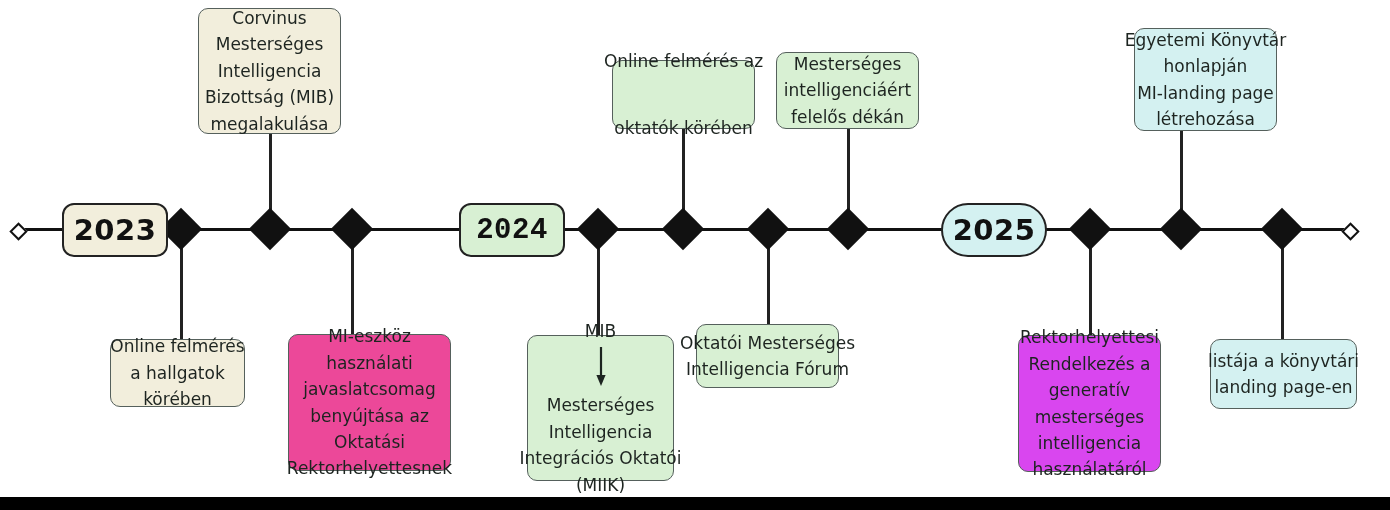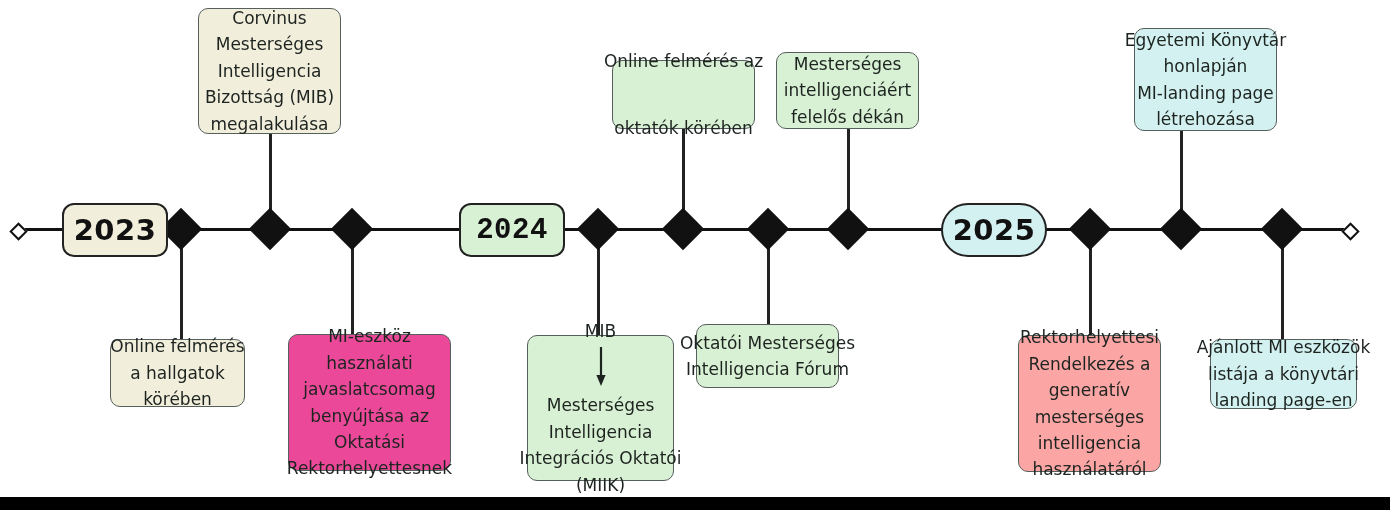--- a/index.html
+++ b/index.html
@@ -209,29 +209,28 @@
     <span class="line">Intelligencia</span>
     <span class="line">Integrációs Oktatói</span>
     <span class="line">(MIIK)</span>
   </div>
 
   <div class="callout" style="left:696px; top:324px; width:143px; height:64px; background:#d8f0d3;">
     <span class="line">Oktatói Mesterséges</span>
     <span class="line">Intelligencia Fórum</span>
   </div>
 
-  <div class="callout" style="left:1018px; top:335px; width:143px; height:137px; background:#fca5a5;">
+  <div class="callout" style="left:1018px; top:335px; width:143px; height:137px; background:#d946ef;">
     <span class="line">Rektorhelyettesi</span>
     <span class="line">Rendelkezés a</span>
     <span class="line">generatív</span>
     <span class="line">mesterséges</span>
     <span class="line">intelligencia</span>
     <span class="line">használatáról</span>
   </div>
 
   <div class="callout" style="left:1210px; top:339px; width:147px; height:70px; background:#d4f1f1;">
-    <span class="line">Ajánlott MI eszközök</span>
     <span class="line">listája a könyvtári</span>
     <span class="line">landing page-en</span>
   </div>
 
   <div class="bottom-bar"></div>
 </div>
 
 </body></html>

